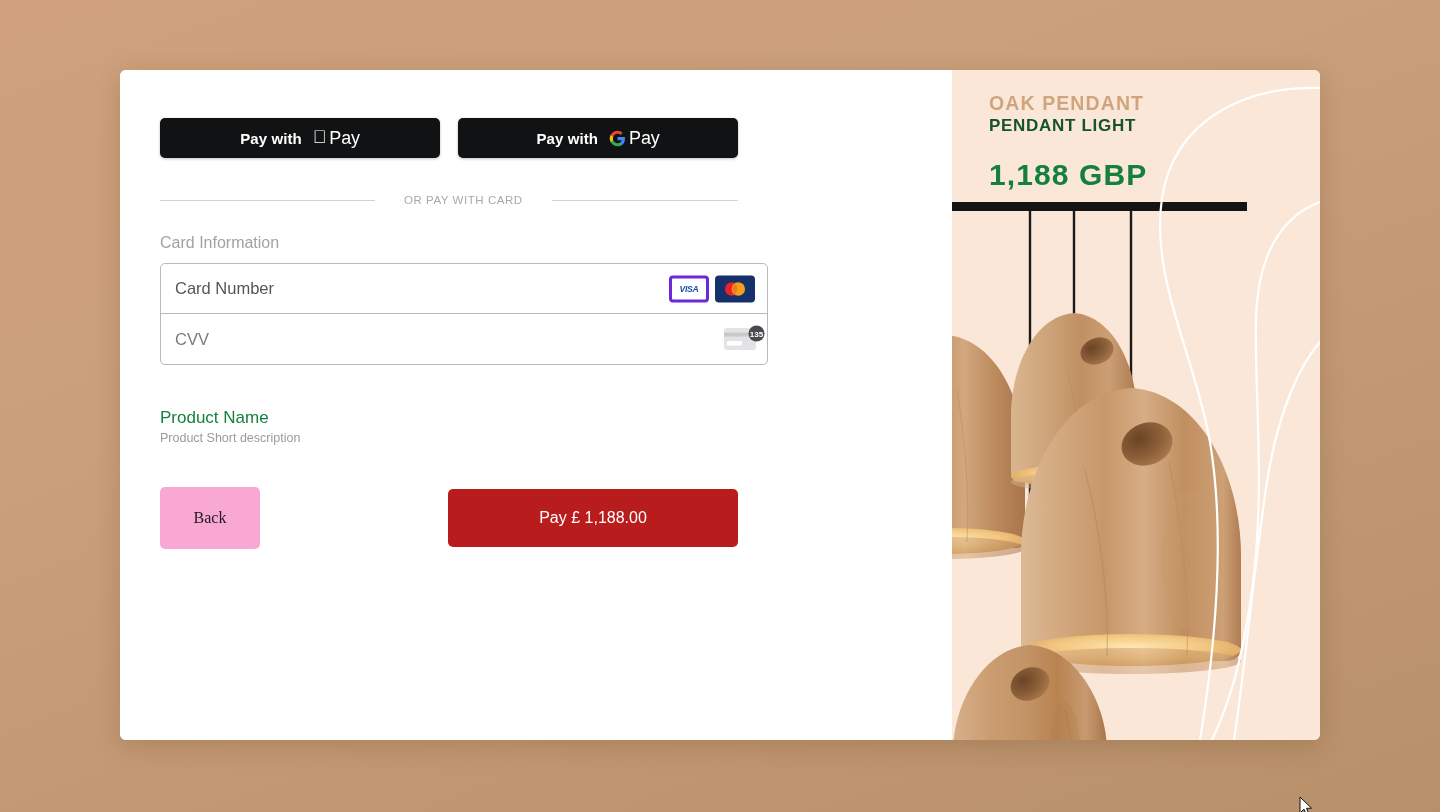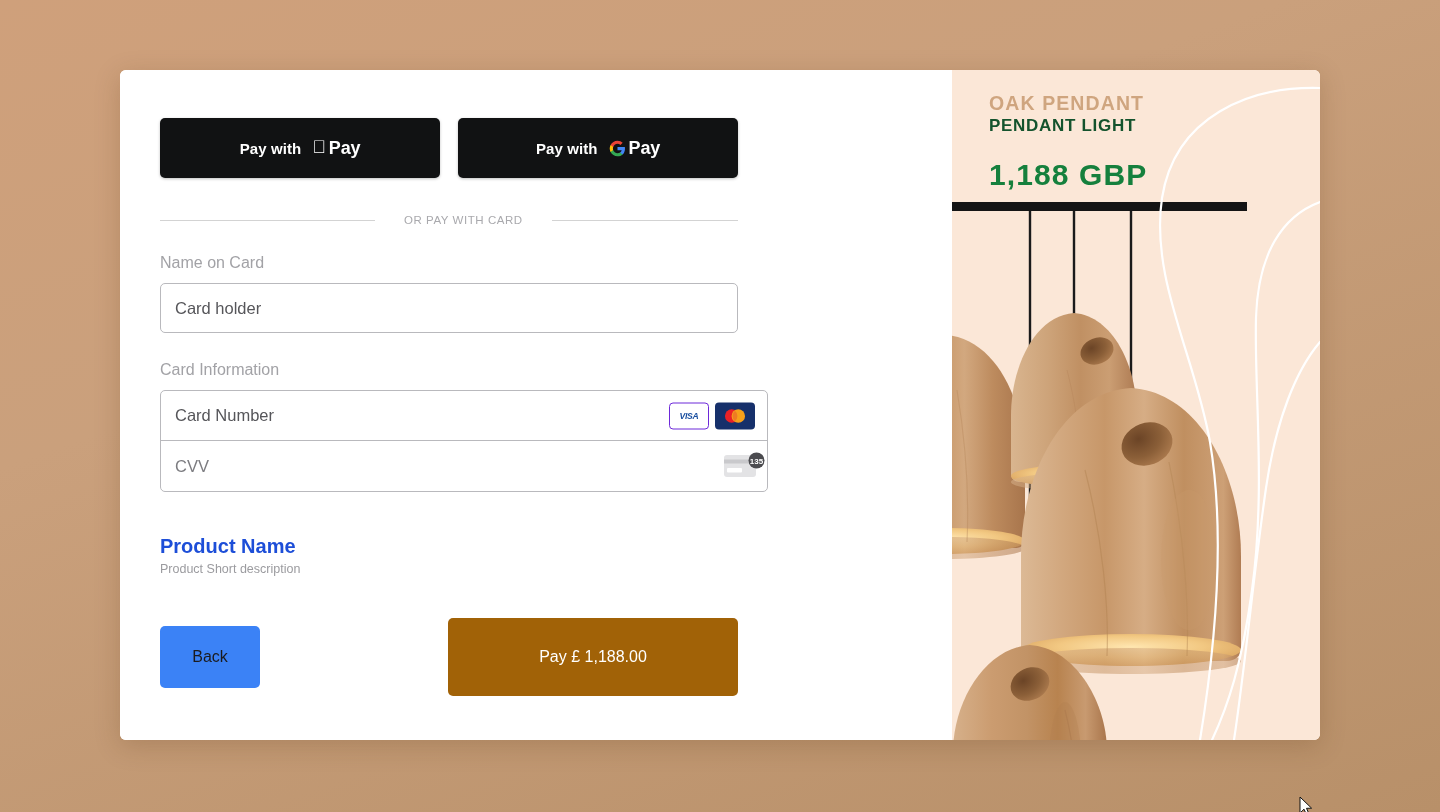--- a/index.html
+++ b/index.html
@@ -42,21 +42,21 @@
   }
 
   .form-inner { width: 578px; }
 
   
   .wallet-row {
     display: flex;
     gap: 18px;
   }
   .wallet-btn {
-    height: 60px;
+    height: 40px;
     border: none;
     border-radius: 5px;
     background: #111213;
     color: #ffffff;
     cursor: pointer;
     display: flex;
     align-items: center;
     justify-content: center;
     gap: 11px;
     font-family: "Liberation Sans", sans-serif;
@@ -78,21 +78,21 @@
     color: #ffffff;
   }
   .apple-glyph {
     font-size: 18px;
     line-height: 1;
     position: relative;
     top: -1px;
   }
   .brand-pay {
     font-size: 18px;
-    font-weight: bold;
+    font-weight: normal;
     letter-spacing: -.2px;
   }
   .gpay-g { width: 17px; height: 17px; display: block; }
 
   
   .divider {
     margin-top: 36px;
     display: flex;
     align-items: center;
     gap: 29px;
@@ -165,21 +165,21 @@
     right: 12px;
     top: 50%;
     transform: translateY(-50%);
     display: flex;
     align-items: center;
     gap: 6px;
   }
   .logo-visa {
     width: 40px; height: 27px;
     background: #ffffff;
-    border: 1px solid #6d28d9;
+    border: 3px solid #6d28d9;
     border-radius: 4px;
     display: flex; align-items: center; justify-content: center;
   }
   .logo-mc {
     width: 40px; height: 27px;
     background: #16306b;
     border-radius: 4px;
     display: flex; align-items: center; justify-content: center;
   }
   .cvv-icon {
@@ -192,23 +192,23 @@
 
   
   .summary {
     margin-top: 42px;
     display: flex;
     align-items: flex-start;
     justify-content: space-between;
     width: 578px;
   }
   .product-name {
-    font-size: 20px;
-    font-weight: bold;
-    color: #1d4ed8;
+    font-size: 17px;
+    font-weight: normal;
+    color: #15803d;
     line-height: 1.25;
   }
   .product-desc {
     font-size: 12.5px;
     color: #9b9b9f;
     margin-top: 3px;
   }
   .summary-price {
     font-size: 31px;
     color: #a8784c;
@@ -219,32 +219,32 @@
 
   
   .actions {
     margin-top: 42px;
     display: flex;
     align-items: center;
     width: 578px;
   }
   .btn-back {
     width: 100px; height: 62px;
-    background: #3b82f6;
+    background: #f9a8d4;
     border: none;
     border-radius: 5px;
     font-size: 16px;
     color: #1b1b1e;
     cursor: pointer;
-    font-family: Liberation Sans, sans-serif;
+    font-family: Liberation Serif, serif;
   }
   .btn-pay {
     margin-left: 188px;
-    width: 290px; height: 78px;
-    background: #a16207;
+    width: 290px; height: 58px;
+    background: #b91c1c;
     border: none;
     border-radius: 5px;
     font-size: 16px;
     color: #ffffff;
     cursor: pointer;
     font-family: "Liberation Sans", sans-serif;
   }
 
   
   .showcase {
@@ -346,26 +346,20 @@
           </span>
         </button>
       </div>
 
       <div class="divider">
         <div class="rule left"></div>
         <div class="divider-text">OR PAY WITH CARD</div>
         <div class="rule right"></div>
       </div>
 
-      <div class="field-group">
-        <div class="field-label">Name on Card</div>
-        <div class="input-box">
-          <span class="input-placeholder">Card holder</span>
-        </div>
-      </div>
 
       <div class="field-group">
         <div class="field-label">Card Information</div>
 
         <div class="card-block">
 
           <div class="card-row number">
             <span class="input-placeholder">Card Number</span>
             <span class="card-logos">
               <span class="logo-visa">

